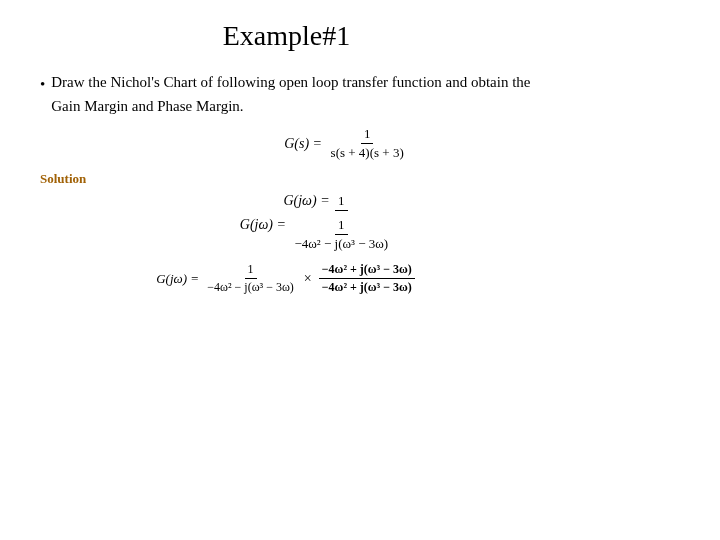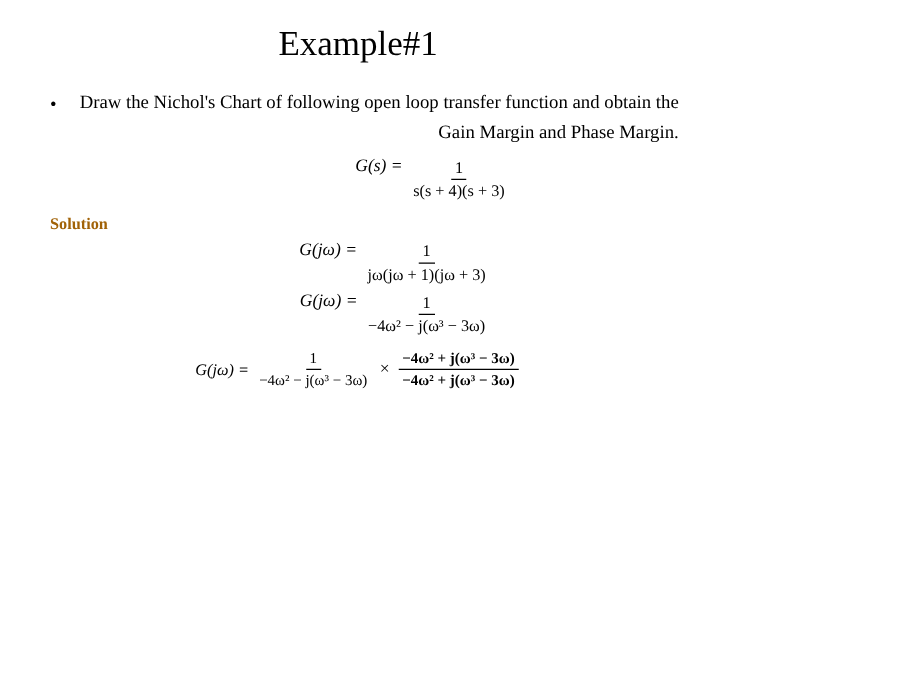--- a/index.html
+++ b/index.html
@@ -40,21 +40,20 @@
       gap: 6px;
     }
 
     .bullet-text .bullet {
       flex-shrink: 0;
       margin-top: 2px;
     }
 
     .bullet-content {
       flex: 1;
-      text-align: right;
     }
 
     .solution-label {
       color: #a16207;
       font-size: 13px;
       font-weight: bold;
       margin-top: 10px;
       margin-left: 10px;
       margin-bottom: 4px;
     }
@@ -84,35 +83,34 @@
 
 <div class="page">
 
   <h1 class="title">Example#1</h1>
 
   <div class="bullet-text">
     <span class="bullet">•</span>
     <span class="bullet-content">Draw the Nichol's Chart of following open loop transfer function and obtain the Gain Margin and Phase Margin.</span>
   </div>
 
-  <div style="display:flex; justify-content:center; margin: 8px 0 8px 120px;">
+  <div style="display:flex; justify-content:center; margin: 8px 0 8px 120px; align-items: center;">
     <span style="font-style:italic; font-size:14px;">G(s)&nbsp;=&nbsp;</span>
     <span class="frac">
       <span class="num">1</span>
       <span class="den">s(s + 4)(s + 3)</span>
     </span>
   </div>
 
   <div class="solution-label">Solution</div>
 
   <div style="display:flex; justify-content:center; margin: 6px 0 6px 60px;">
     <span style="font-style:italic; font-size:14px;">G(jω)&nbsp;=&nbsp;</span>
     <span class="frac">
       <span class="num">1</span>
-      <span class="den">jω(jω + 1)(jω + 3)</span>
     </span>
   </div>
 
   <div style="display:flex; justify-content:center; margin: 6px 0 6px 60px;">
     <span style="font-style:italic; font-size:14px;">G(jω)&nbsp;=&nbsp;</span>
     <span class="frac">
       <span class="num">1</span>
       <span class="den">−4ω² − j(ω³ − 3ω)</span>
     </span>
   </div>

